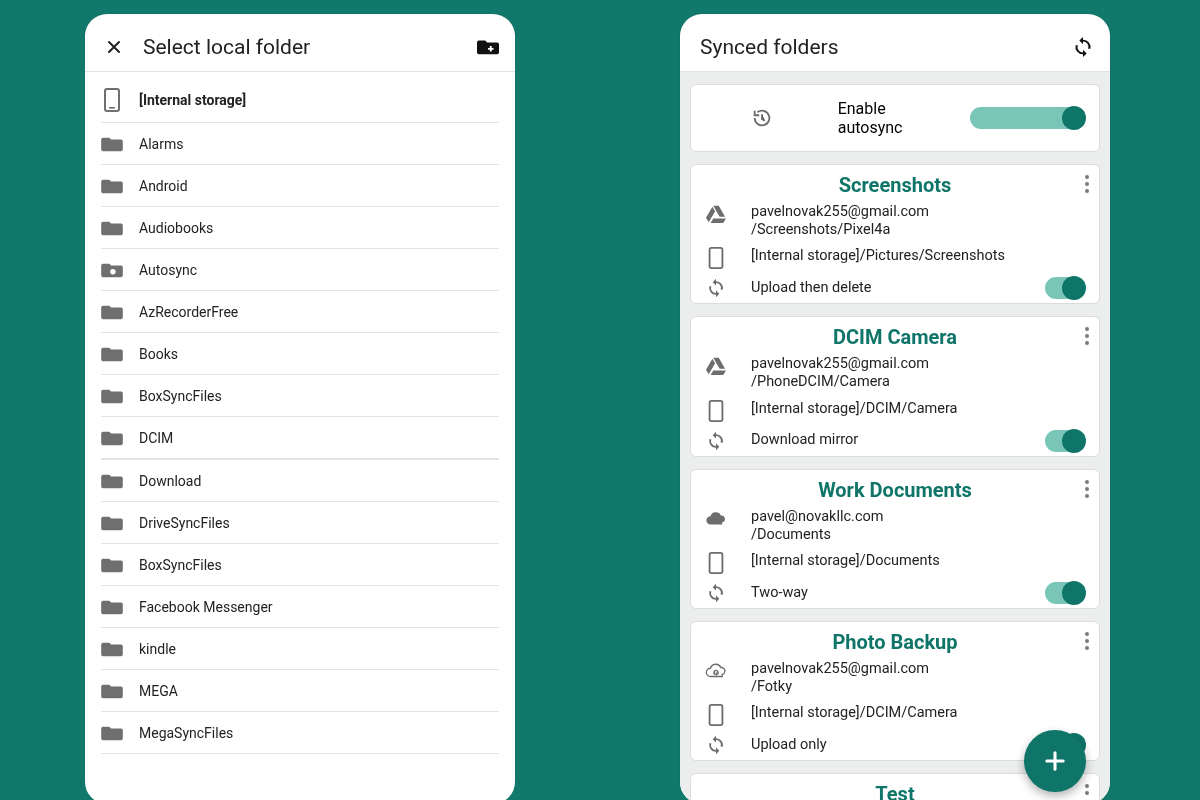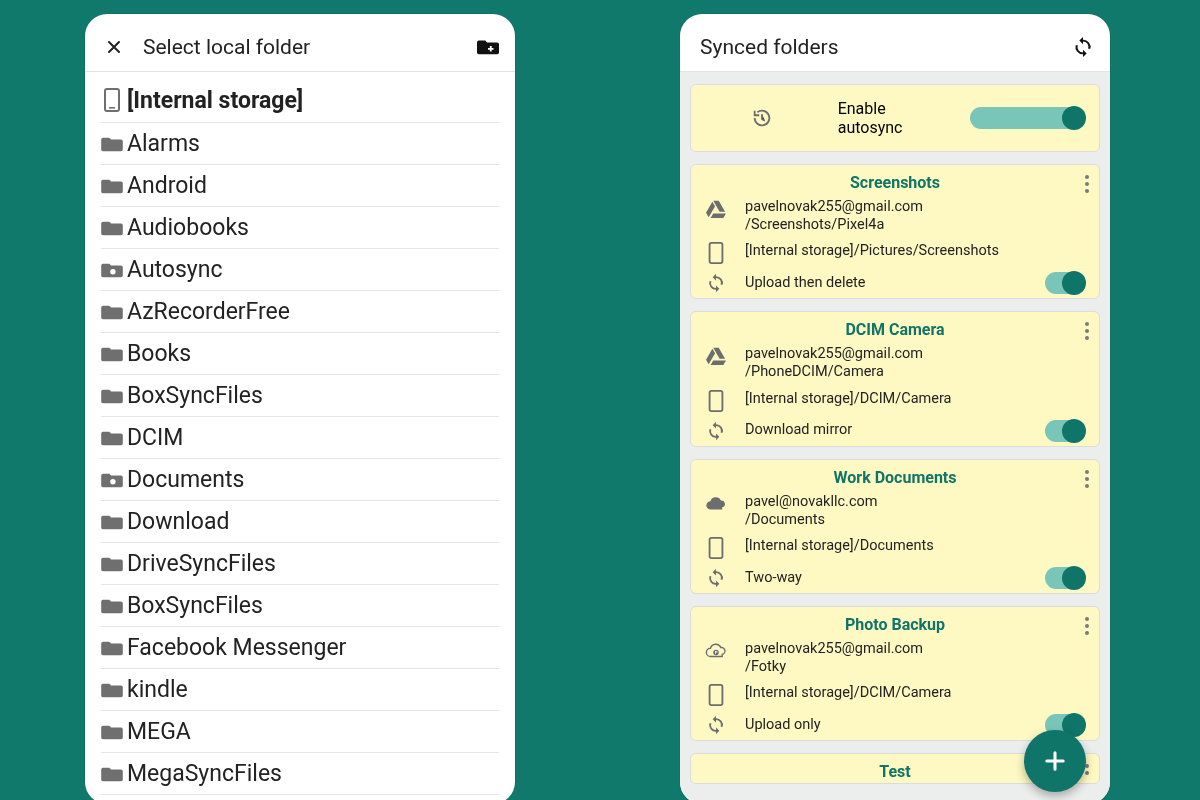--- a/index.html
+++ b/index.html
@@ -34,39 +34,39 @@
     color: #222;
   }
   .appbar .title { flex: 1; font-weight: 400; }
   .appbar.right-bar .title { font-weight: 400; }
 
   
   .list { padding: 6px 0 0; }
   .row {
     display: flex;
     align-items: center;
-    gap: 4px;
+    gap: 16px;
     padding: 0 16px;
     height: 41px;
-    font-size: 23px;
+    font-size: 14px;
     color: #222;
   }
   .list .sep { height:1px; background:#e4e4e4; margin:0 16px; }
   .row.header { font-weight: 700; height: 44px; }
   .row svg, .row .ic { flex: 0 0 22px; }
 
   
   .body-r {
     background: #eceeee;
     height: calc(100% - 58px);
     padding: 12px 10px 0;
     overflow: hidden;
   }
   .card {
-    background:#fef9c3;
+    background:#ffffff;
     border:1px solid #dcdcdc;
     border-radius:6px;
     margin-bottom:12px;
     position:relative;
   }
   .autosync {
     display:flex; align-items:center; gap:18px;
     padding:14px 14px;
     font-size:16px;
   }
@@ -75,29 +75,29 @@
     width:40px; height:22px; border-radius:11px;
     background:#79c6b9; position:relative; flex:0 0 40px;
   }
   .toggle::after{
     content:""; position:absolute; right:-1px; top:-1px;
     width:24px; height:24px; border-radius:50%;
     background:#0f7569;
   }
   .sync-title{
     color:#0f7569; font-weight:700; text-align:center;
-    padding:8px 0 2px; font-size:16px;
+    padding:8px 0 2px; font-size:20px;
   }
   .kebab{
     position:absolute; right:10px; top:10px;
     display:flex; flex-direction:column; gap:3px;
   }
   .kebab i{ width:4px; height:4px; background:#7a7a7a; border-radius:50%; }
   .line{
-    display:flex; align-items:flex-start; gap:18px;
+    display:flex; align-items:flex-start; gap:24px;
     padding:4px 14px; font-size:14.5px; color:#222;
   }
   .line .txt{ line-height:1.25; flex:1; }
   .line.withtoggle{ align-items:center; }
   .card .toggle{ margin-left:auto; }
   .fab{
     position:absolute; right:24px; bottom:12px;
     width:62px; height:62px; border-radius:50%;
     background:#0f7569; display:flex; align-items:center; justify-content:center;
     box-shadow:0 4px 10px rgba(0,0,0,.3);
@@ -204,29 +204,20 @@
       <div class="sep"></div>
       <div class="row">
         <span class="ic">
           <svg width="22" height="18" viewBox="0 0 24 20">
             <path fill="#6f6f6f" d="M2 3h7l2 2h11a2 2 0 0 1 2 2v9a2 2 0 0 1-2 2H2a2 2 0 0 1-2-2V5a2 2 0 0 1 2-2Z"></path>
           </svg>
         </span>
         <span>DCIM</span>
       </div>
       <div class="sep"></div>
-      <div class="row">
-        <span class="ic">
-          <svg width="22" height="18" viewBox="0 0 24 20">
-            <path fill="#6f6f6f" d="M2 3h7l2 2h11a2 2 0 0 1 2 2v9a2 2 0 0 1-2 2H2a2 2 0 0 1-2-2V5a2 2 0 0 1 2-2Z"></path>
-            <circle cx="13" cy="12" r="3" fill="#fff"></circle>
-          </svg>
-        </span>
-        <span>Documents</span>
-      </div>
       <div class="sep"></div>
       <div class="row">
         <span class="ic">
           <svg width="22" height="18" viewBox="0 0 24 20">
             <path fill="#6f6f6f" d="M2 3h7l2 2h11a2 2 0 0 1 2 2v9a2 2 0 0 1-2 2H2a2 2 0 0 1-2-2V5a2 2 0 0 1 2-2Z"></path>
           </svg>
         </span>
         <span>Download</span>
       </div>
       <div class="sep"></div>

